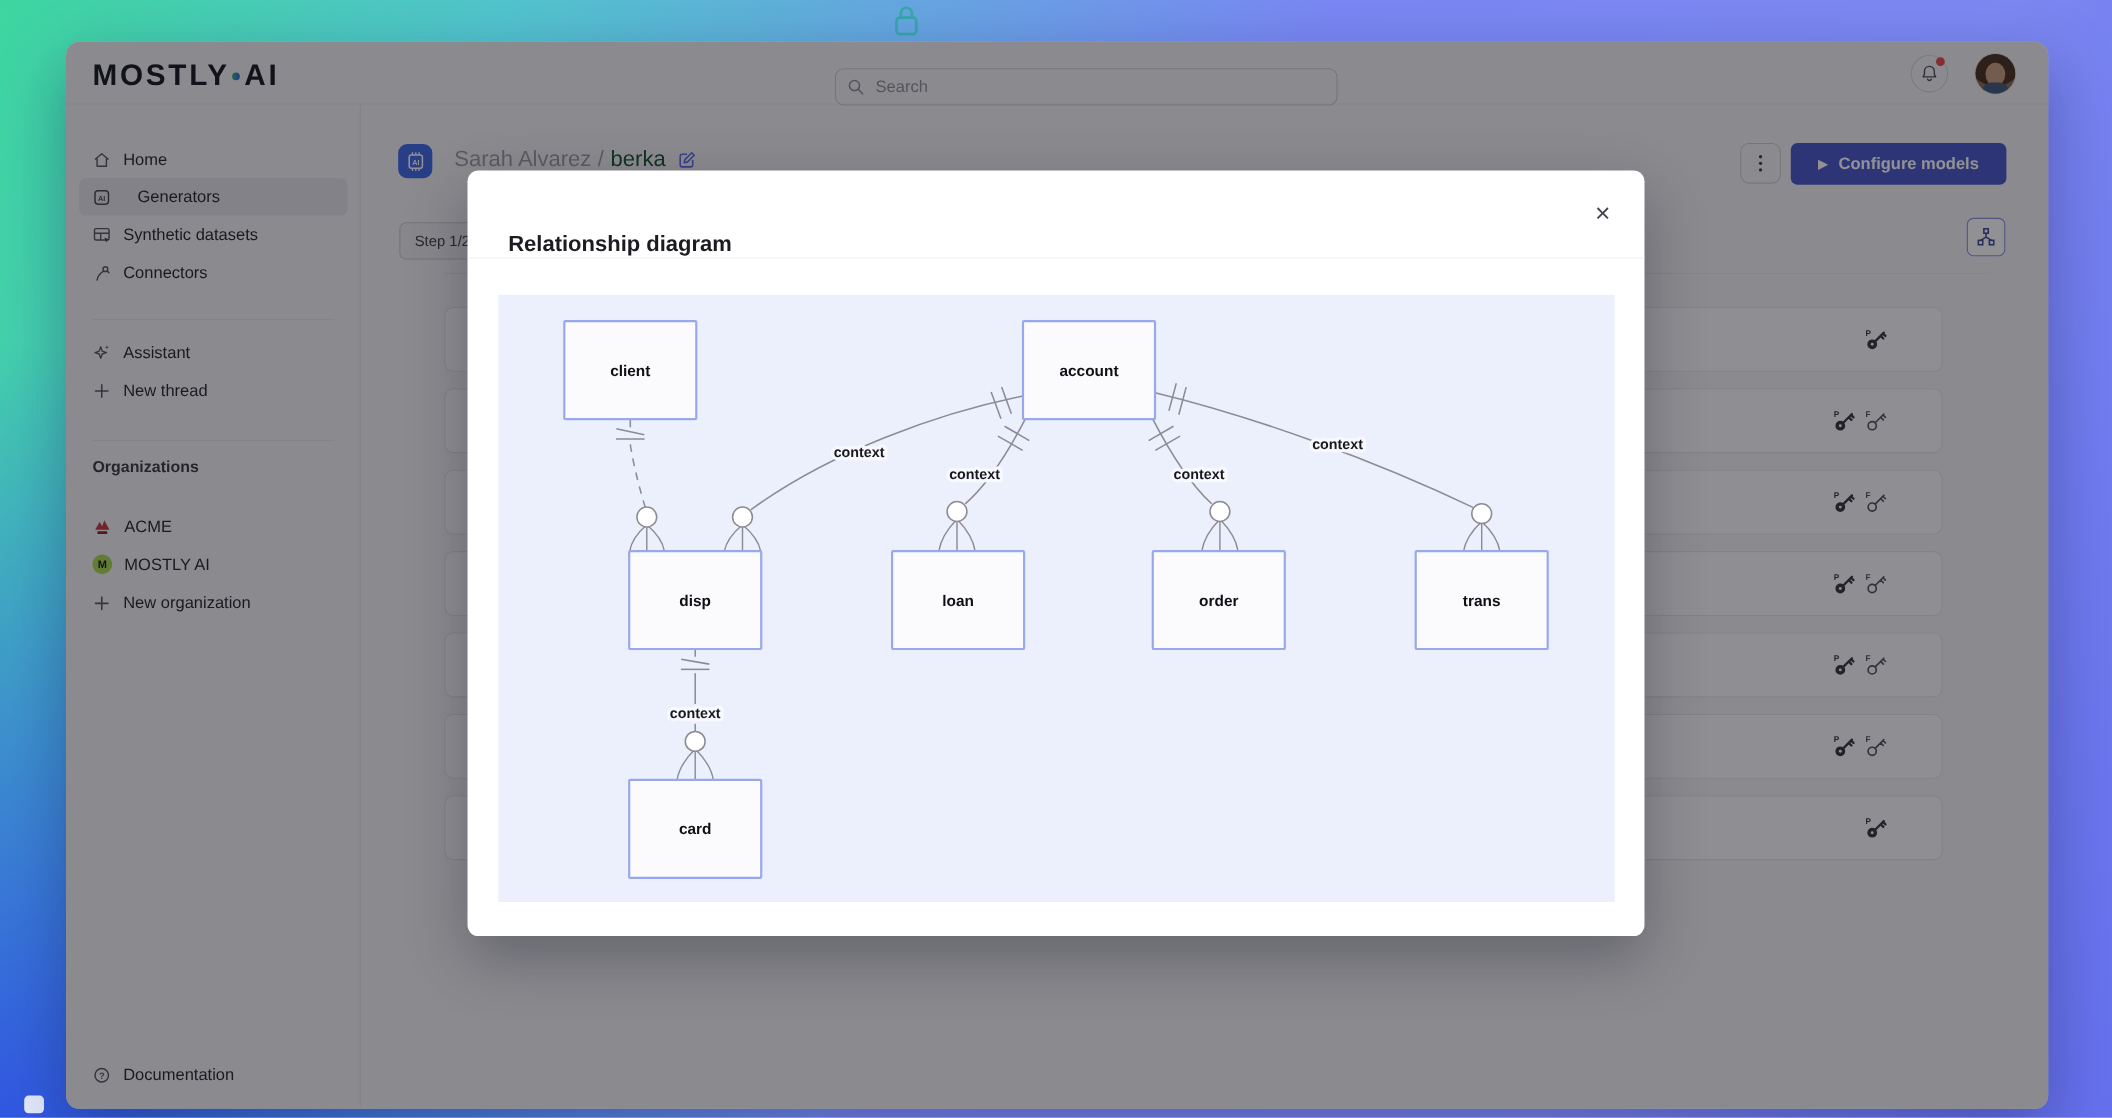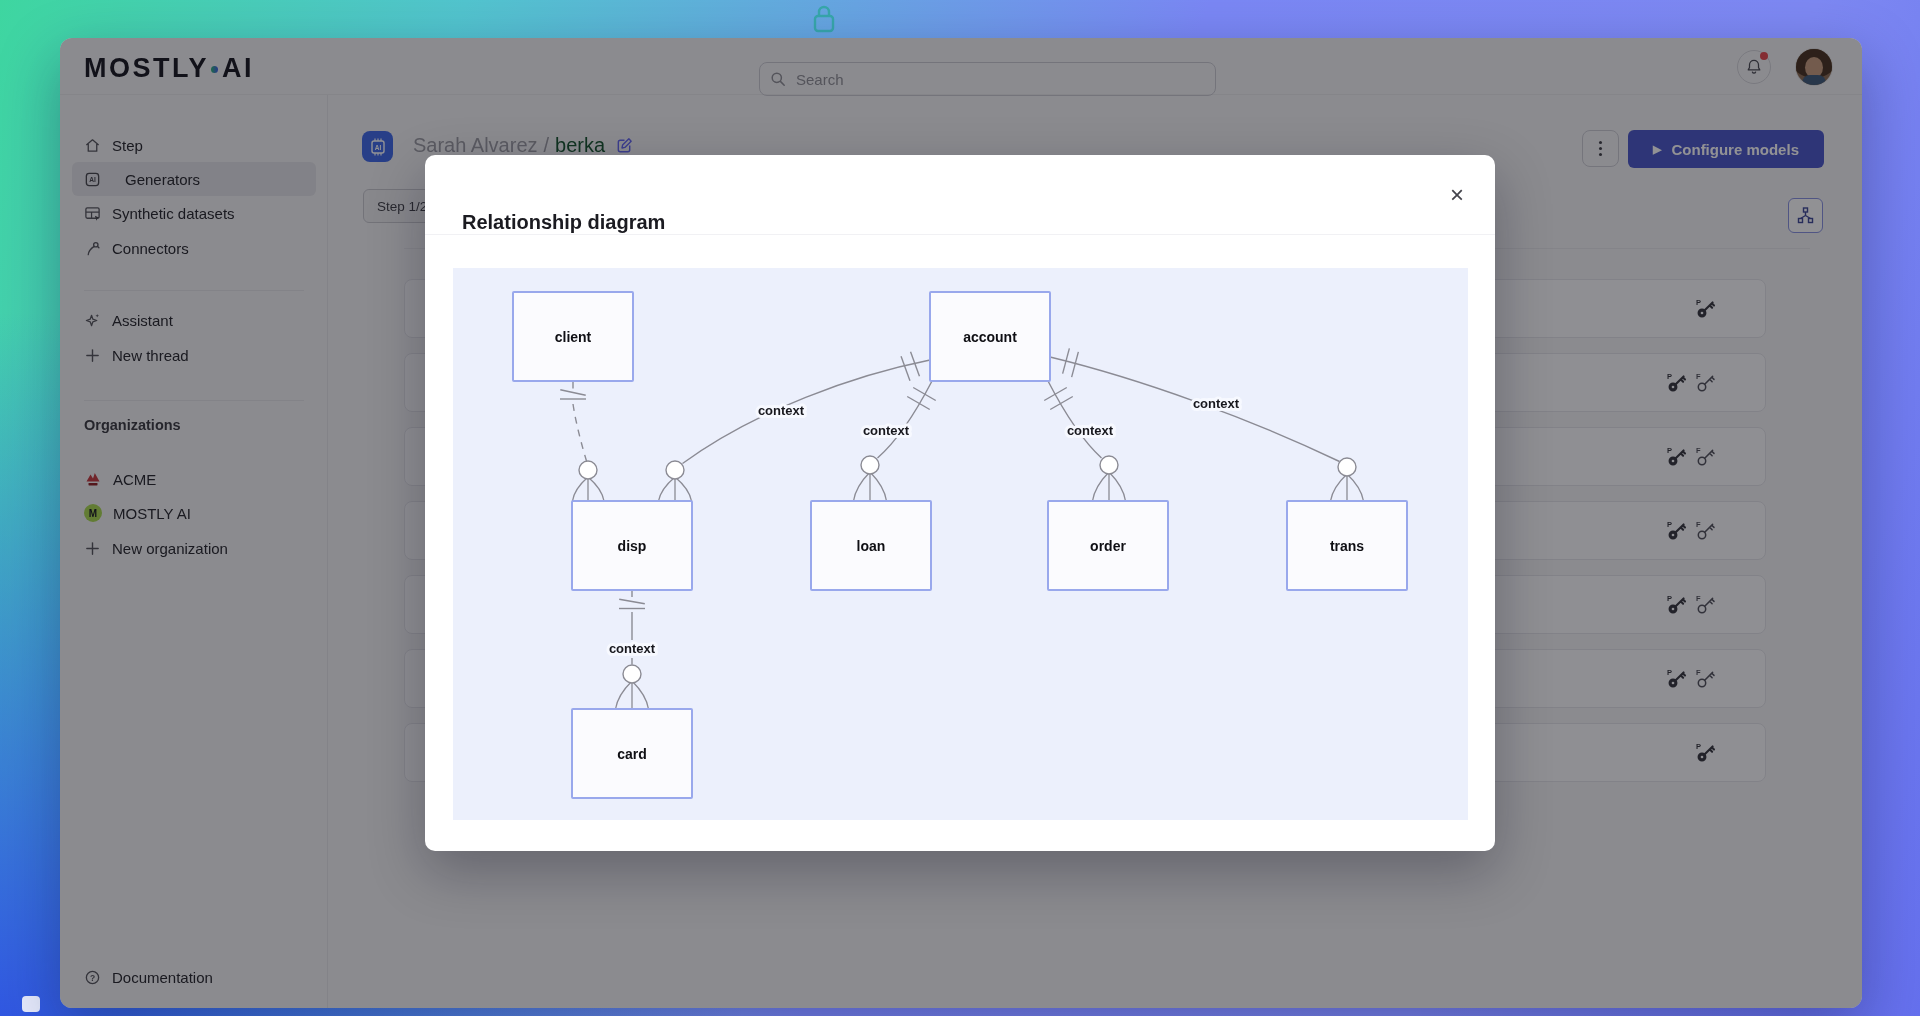--- a/index.html
+++ b/index.html
@@ -51,21 +51,21 @@
   .crumb-icon { position:absolute; left:302px; top:93px; width:31px; height:31px; border-radius:8px; background:var(--chip-blue); display:flex; align-items:center; justify-content:center; }
   .crumb { position:absolute; left:353px; top:96px; font-size:20px; display:flex; align-items:center; gap:6px;justify-content:center; }
   .crumb .owner { color:var(--text-muted); }
   .crumb .sep { color:var(--text-muted); }
   .crumb .name { color:#14532d; font-weight:400; }
   .crumb .edit { margin-left:4px; cursor:pointer; display:flex; }
   .kebab-btn { position:absolute; left:1522px; top:92px; width:37px; height:37px; border:1px solid #CBCBD2; border-radius:8px; background:transparent; display:flex; align-items:center; justify-content:center; flex-direction:column; gap:3px; cursor:pointer; }
   .kebab-btn i { width:3px; height:3px; border-radius:50%; background:#3F3F46; }
   .configure-btn { position:absolute; left:1568px; top:92px; width:196px; height:38px; border:none; border-radius:6px; background:var(--accent); color:#fff; font-size:15px; font-weight:700; font-family:inherit; display:flex; align-items:center; justify-content:center; gap:10px; cursor:pointer; }
   .configure-btn .play { font-size:11px; }
-  .step-pill { position:absolute; left:303px; top:151px; height:29px; padding:16px 13px; border:1px solid #C7C7CD; border-radius:6px; background:#EDEDEF; font-size:13.5px; color:#3F3F46; display:flex; align-items:center; cursor:pointer; }
+  .step-pill { position:absolute; left:303px; top:164px; height:29px; padding:16px 13px; border:1px solid #C7C7CD; border-radius:6px; background:#EDEDEF; font-size:13.5px; color:#3F3F46; display:flex; align-items:center; cursor:pointer; }
   .tree-btn { position:absolute; left:1728px; top:160px; width:35px; height:35px; border:1.5px solid #8791E0; border-radius:6px; background:#FDFDFE; display:flex; align-items:center; justify-content:center; cursor:pointer; }
   .toolbar-divider { position:absolute; left:344px; top:210px; width:1406px; border-top:1px solid #E6E6EA; }
 
   
   .rows { position:absolute; left:344px; top:241px; width:1362px; display:flex; flex-direction:column; gap:15px; }
   .content-row { height:59px; background:var(--row-bg); border:1px solid var(--row-border); border-radius:8px; display:flex; align-items:center; justify-content:flex-end; gap:7px; padding-right:48px; cursor:pointer; }
 
   
   .dim { position:absolute; left:60px; top:38px; width:1802px; height:970px; border-radius:12px; background:var(--overlay); z-index:50; }
 
@@ -113,21 +113,21 @@
       <div class="face"></div>
       <div class="shirt"></div>
     </div>
   </div>
 
   <div class="sidebar">
     <div class="side-item" style="top:33px">
       <svg width="17" height="17" viewBox="0 0 18 18">
           <path d="M2.5,8.5 L9,3 L15.5,8.5 M4.5,7.5 V15 H13.5 V7.5" fill="none" stroke="#55555C" stroke-width="1.4" stroke-linejoin="round"></path>
         </svg>
-      <span>Step</span>
+      <span>Home</span>
     </div>
     <div class="side-item active" style="top:67px">
       <svg width="17" height="17" viewBox="0 0 18 18">
           <rect x="2.5" y="2.5" width="13" height="13" rx="3" fill="none" stroke="#45454C" stroke-width="1.4"></rect>
           <text x="9" y="12" text-anchor="middle" font-size="7" font-weight="bold" fill="#45454C">AI</text>
         </svg>
       <span>Generators</span>
     </div>
     <div class="side-item" style="top:101px">
       <svg width="17" height="17" viewBox="0 0 18 18">

